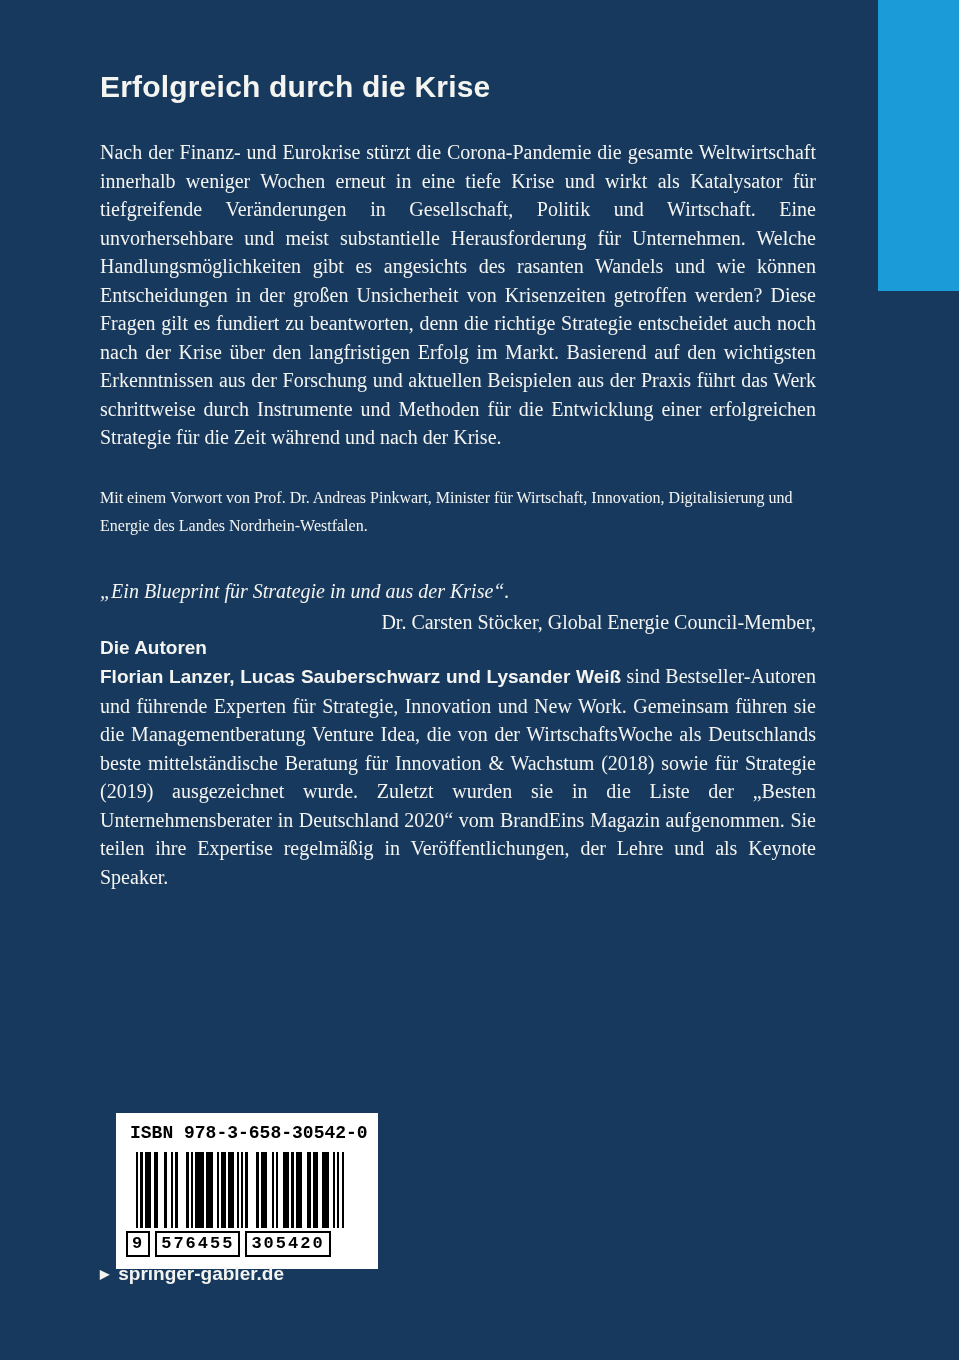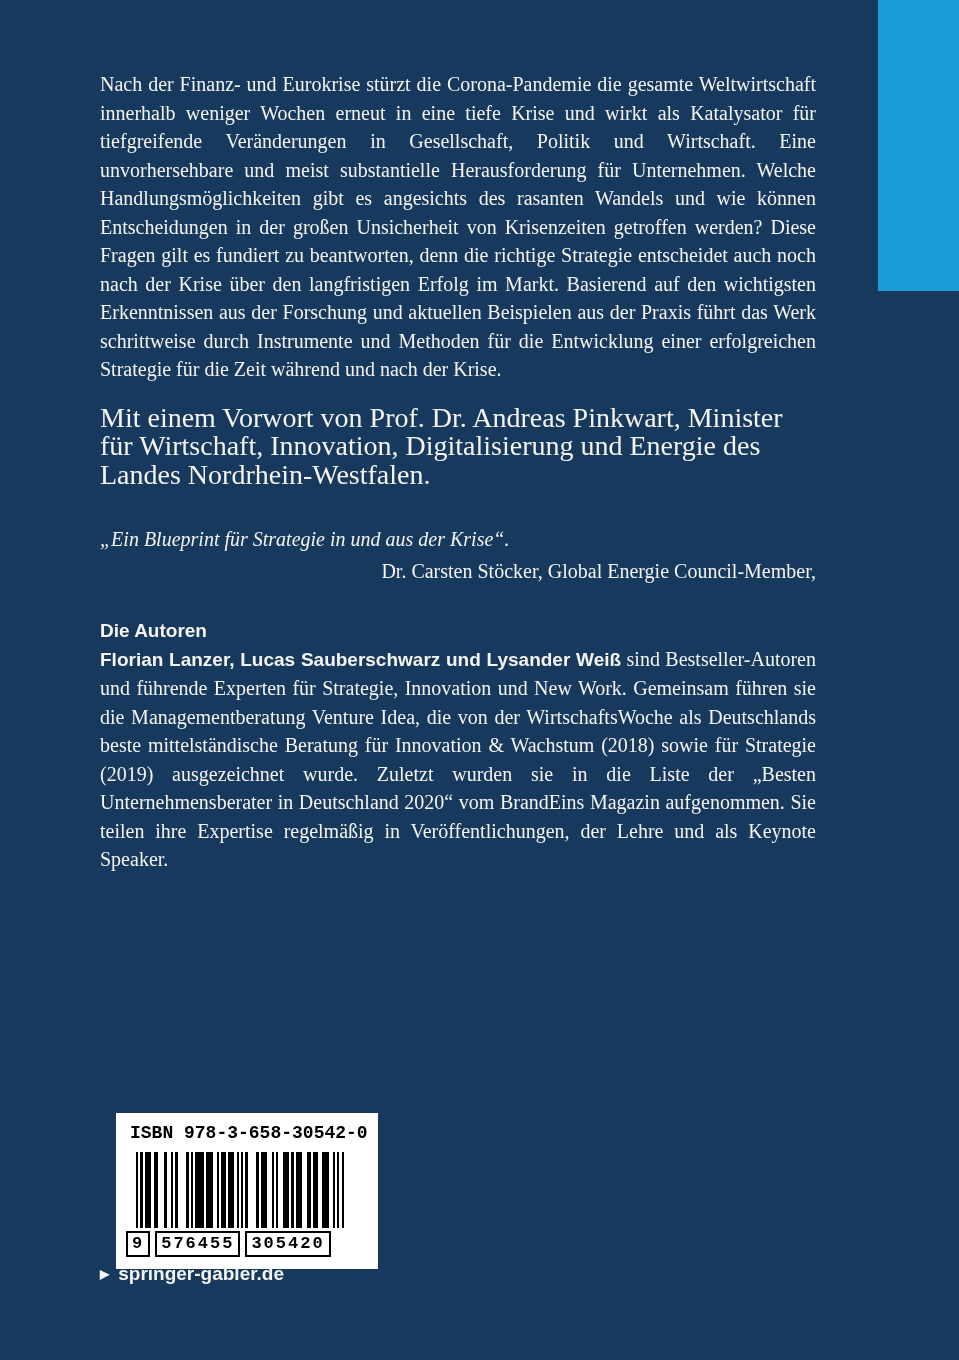--- a/index.html
+++ b/index.html
@@ -27,41 +27,40 @@
     font-size: 30px;
     letter-spacing: 0.2px;
     margin-bottom: 34px;
   }
   .body-par {
     font-size: 20px;
     line-height: 28.5px;
     text-align: justify;
   }
   .foreword {
-    font-size: 28px;
-    line-height: 28.5px;
-    margin-top: 20px;
+    font-size: 16px;
+    line-height: 28.5px;
+    margin-top: 32px;
   }
   .quote-block { margin-top: 36px; }
   .quote-text {
     font-size: 20px;
     font-style: italic;
     line-height: 28.5px;
   }
   .quote-attribution {
     font-size: 20px;
     line-height: 30px;
     text-align: right;
     margin-top: 2px;
   }
   .authors-heading {
     font-family: "Liberation Sans", sans-serif;
     font-weight: bold;
     font-size: 19px;
-    margin-top: 34px;
     margin-bottom: 3px;
   }
   .authors-par {
     font-size: 20px;
     line-height: 28.5px;
     text-align: justify;
   }
   .bold-sans {
     font-family: "Liberation Sans", sans-serif;
     font-weight: bold;
@@ -120,20 +119,21 @@
   }
   .arrow-icon { font-size: 12px; line-height: 1; }
 </style>
 </head>
 <body style="background: rgb(23, 57, 94); color: rgb(244, 244, 241);">
 
 <div class="accent-stripe" style="background: rgb(27, 155, 216);"></div>
 
 <div class="content">
 
+  <h1 class="title">Erfolgreich durch die Krise</h1>
 
   <p class="body-par">Nach der Finanz- und Eurokrise stürzt die Corona-Pandemie die gesamte Weltwirtschaft innerhalb weniger Wochen erneut in eine tiefe Krise und wirkt als Katalysator für tiefgreifende Veränderungen in Gesellschaft, Politik und Wirtschaft. Eine unvorhersehbare und meist substantielle Herausforderung für Unternehmen. Welche Handlungsmöglichkeiten gibt es angesichts des rasanten Wandels und wie können Entscheidungen in der großen Unsicherheit von Krisenzeiten getroffen werden? Diese Fragen gilt es fundiert zu beantworten, denn die richtige Strategie entscheidet auch noch nach der Krise über den langfristigen Erfolg im Markt. Basierend auf den wichtigsten Erkenntnissen aus der Forschung und aktuellen Beispielen aus der Praxis führt das Werk schrittweise durch Instrumente und Methoden für die Entwicklung einer erfolgreichen Strategie für die Zeit während und nach der Krise.</p>
 
   <p class="foreword">Mit einem Vorwort von Prof. Dr. Andreas Pinkwart, Minister für Wirtschaft, Innovation, Digitalisierung und Energie des Landes Nordrhein-Westfalen.</p>
 
 
   <div class="quote-block">
     <p class="quote-text">„Ein Blueprint für Strategie in und aus der Krise“.</p>
     <p class="quote-attribution">Dr. Carsten Stöcker, Global Energie Council-Member,</p>
   </div>

